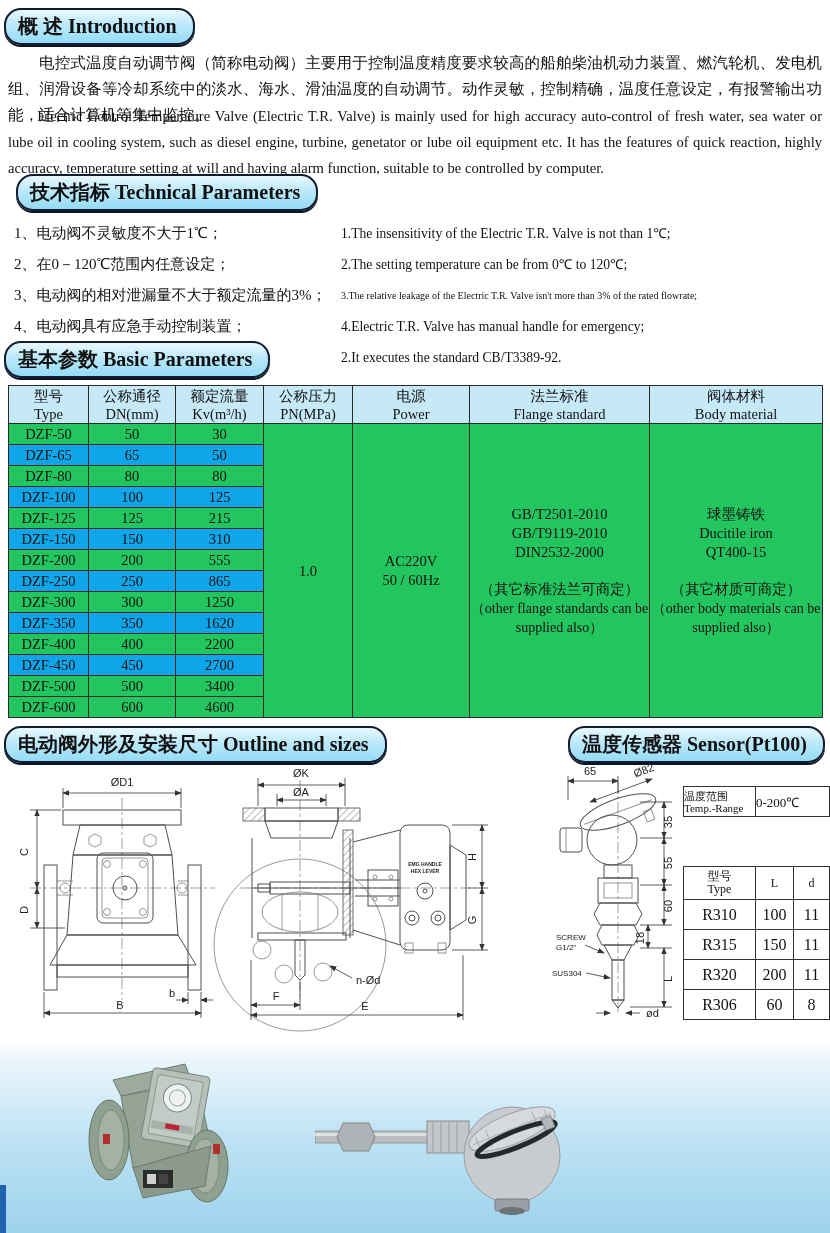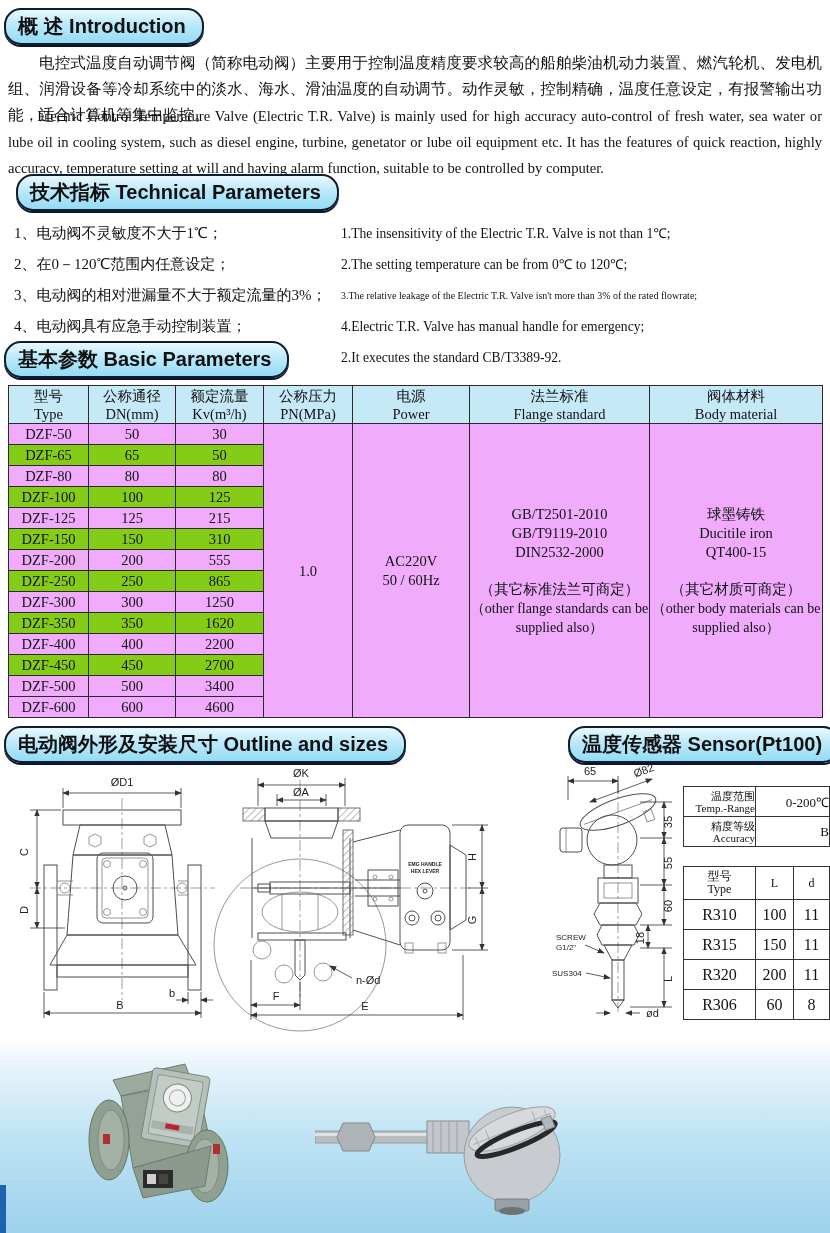--- a/index.html
+++ b/index.html
@@ -3,49 +3,49 @@
 <meta charset="utf-8">
 <style>
   html,body{margin:0;padding:0;background:#ffffff;}
   .page{position:relative;width:830px;height:1233px;background:#ffffff;overflow:hidden;
         font-family:"Liberation Serif", serif;color:#111;}
   
   .pill{position:absolute;box-sizing:border-box;
         background:linear-gradient(180deg,#eaf9ff 0%,#bfeafa 40%,#93dcf6 100%);
         border:2px solid #101c30;border-radius:17px;
         box-shadow:0 2px 0 #0a1626;
-        font-family:Liberation Sans, sans-serif;font-weight:bold;font-size:20px;
+        font-family:Liberation Serif, serif;font-weight:bold;font-size:20px;
         padding:4px 16px 5px 12px;white-space:nowrap;line-height:1.2;}
   .zh-para{position:absolute;left:8px;top:50px;width:814px;margin:0;
         font-size:15.5px;line-height:26px;text-indent:2em;text-align:justify;}
   .en-para{position:absolute;left:8px;top:103px;width:814px;margin:0;
         font-size:14.6px;line-height:26px;text-indent:2em;text-align:justify;}
   
   .tech-list{position:absolute;top:212px;margin:6px;}
   .tech-list div{line-height:31px;white-space:nowrap;}
   .tech-zh{left:8px;font-size:15px;}
   .tech-en{left:335px;width:490px;font-size:13.6px;}
   .tech-en div:nth-child(3){font-size:10px;}
   
   table.main{position:absolute;left:8px;top:385px;width:814px;border-collapse:collapse;
         table-layout:fixed;font-size:14px;}
   table.main th,table.main td{border:1px solid #2a2a2a;text-align:center;vertical-align:middle;
         padding:0;overflow:hidden;}
   table.main thead th{background:#c6e9f7;height:37px;font-weight:normal;}
   table.main thead .h-line{line-height:18px;font-size:14.5px;}
-  table.main tbody td{height:20px;line-height:20px;background:#f0abfc;font-size:14.5px;}
-  table.main tbody tr.alt td.striped{background:#84cc16;margin-top:46px;}
+  table.main tbody td{height:20px;line-height:20px;background:#22c55e;font-size:14.5px;}
+  table.main tbody tr.alt td.striped{background:#0ea5e9;margin-top:46px;}
   td.mergecell{vertical-align:middle;background:#ffffff;}
   .cell-lines div{line-height:19px;}
   .cell-lines .gap{height:18px;}
   .cell-lines .note{font-size:14px;}
   
   table.sensor-spec{position:absolute;left:683px;top:786px;width:146px;border-collapse:collapse;
         table-layout:fixed;}
-  table.sensor-spec td{border:1px solid #333;text-align:right;vertical-align:middle;height:29px;padding:0;}
+  table.sensor-spec td{border:1px solid #333;text-align:left;vertical-align:middle;height:29px;padding:0;}
   table.sensor-spec .lbl{font-size:11px;line-height:12px;}
   table.sensor-spec .val{font-size:13px;}
   table.sensor-model{position:absolute;left:683px;top:866px;width:146px;border-collapse:collapse;
         table-layout:fixed;}
   table.sensor-model th,table.sensor-model td{border:1px solid #333;text-align:center;
         vertical-align:middle;padding:0;font-weight:normal;}
   table.sensor-model th{height:32px;font-size:12px;line-height:13px;}
   table.sensor-model td{height:29px;font-size:16px;}
   
   svg.drawband{position:absolute;left:0;top:760px;}
@@ -459,27 +459,20 @@
         <col style="width:74px">
       </colgroup>
     <tbody>
         <tr>
       <td>
         <div class="lbl">温度范围</div>
         <div class="lbl">Temp.-Range</div>
       </td>
       <td class="val">0-200℃</td>
     </tr>
-    <tr>
-      <td>
-        <div class="lbl">精度等级</div>
-        <div class="lbl">Accuracy</div>
-      </td>
-      <td class="val">B</td>
-    </tr>
   </tbody>
     </table>
 
   <table class="sensor-model">
     <colgroup>
         <col style="width:72px">
         <col style="width:38px">
         <col style="width:36px">
       </colgroup>
     <tbody>

